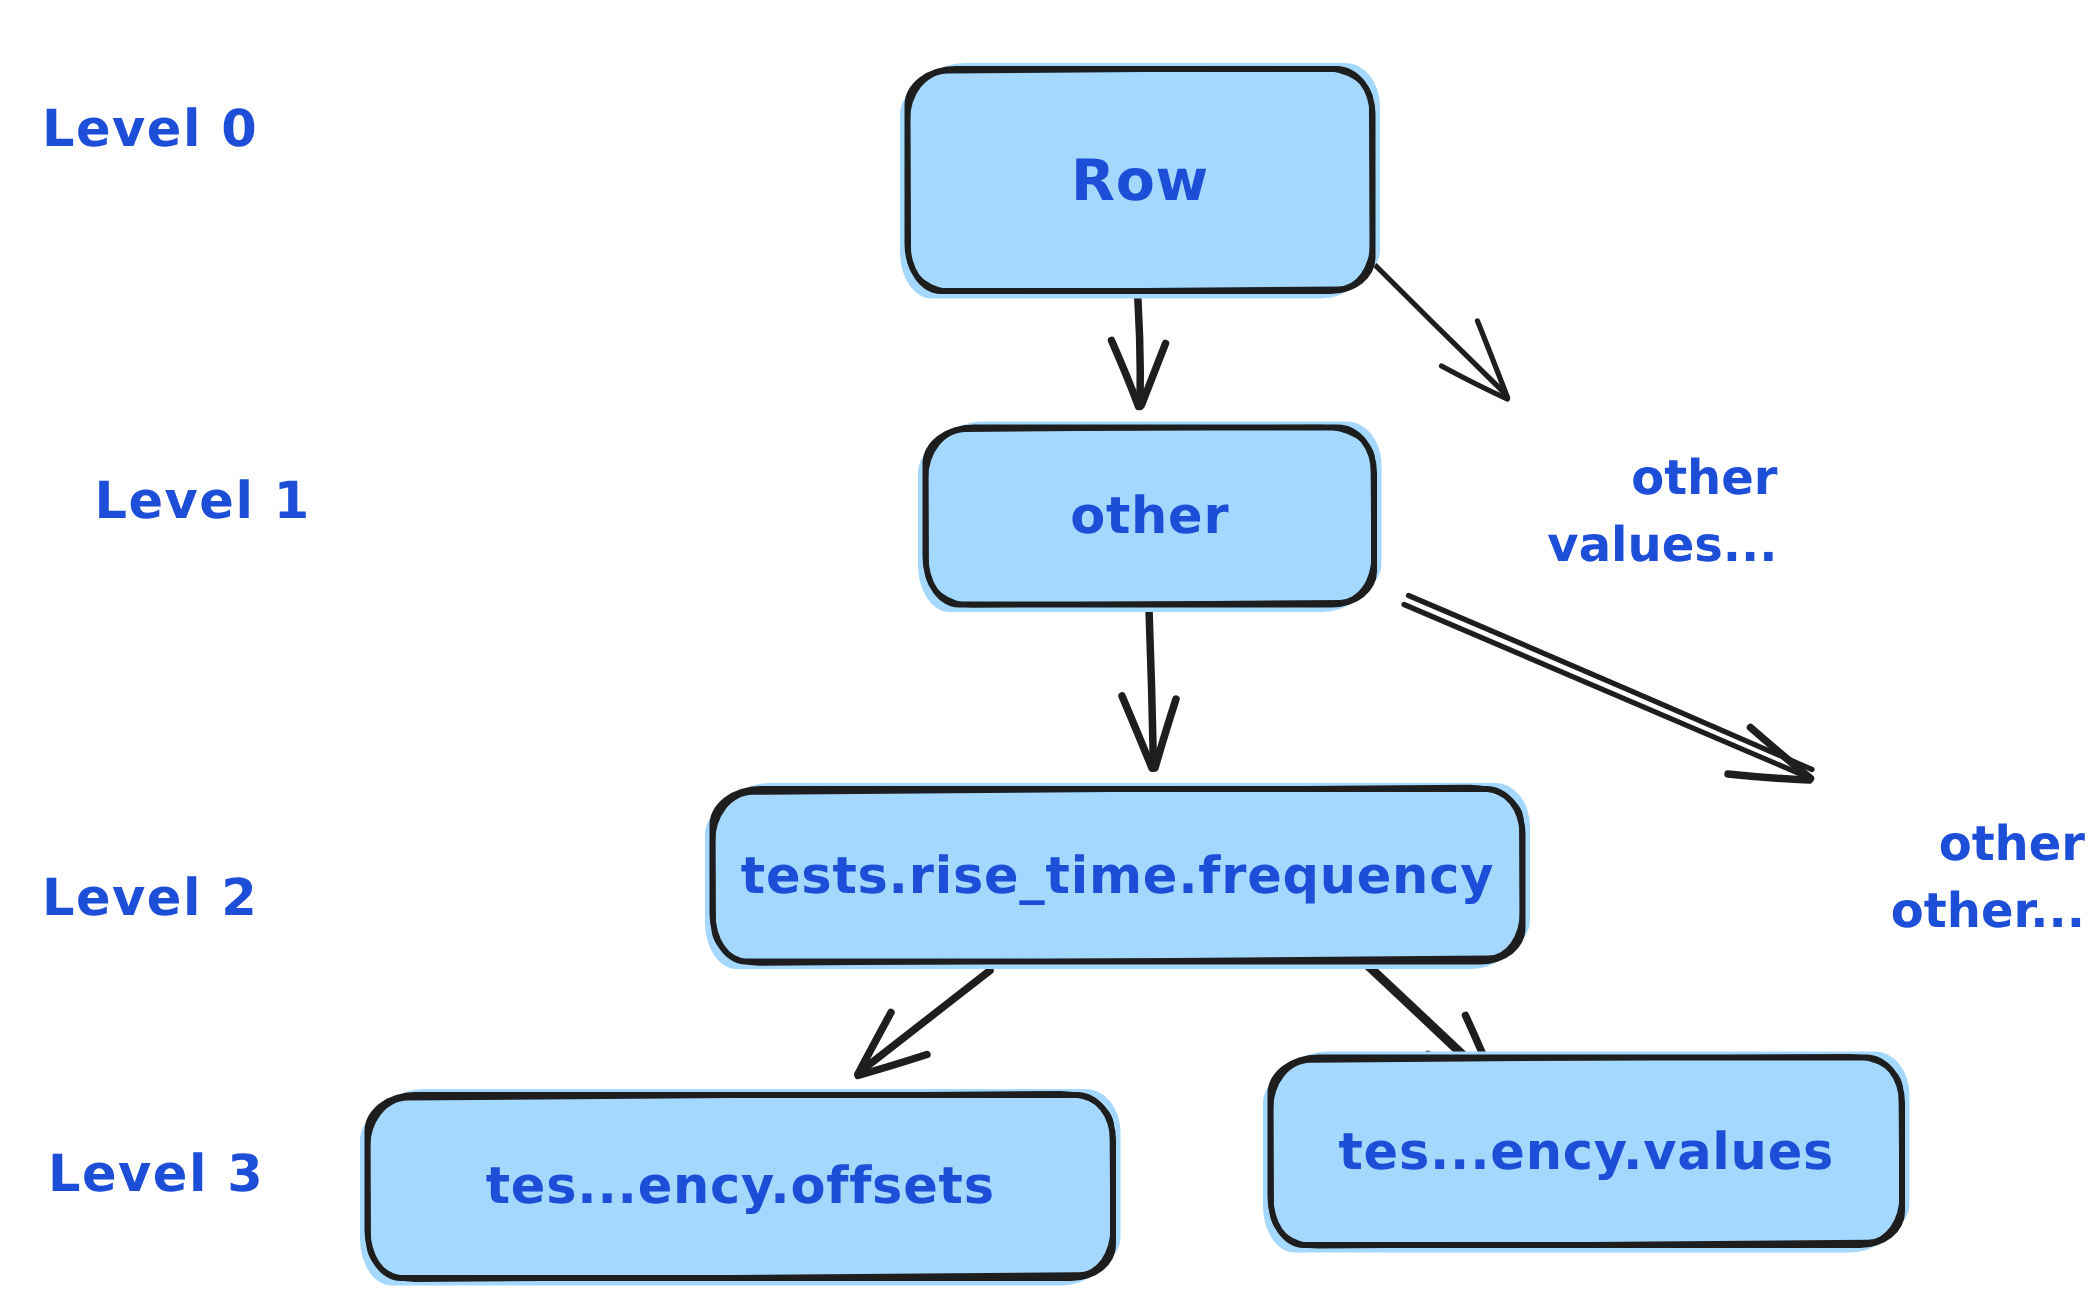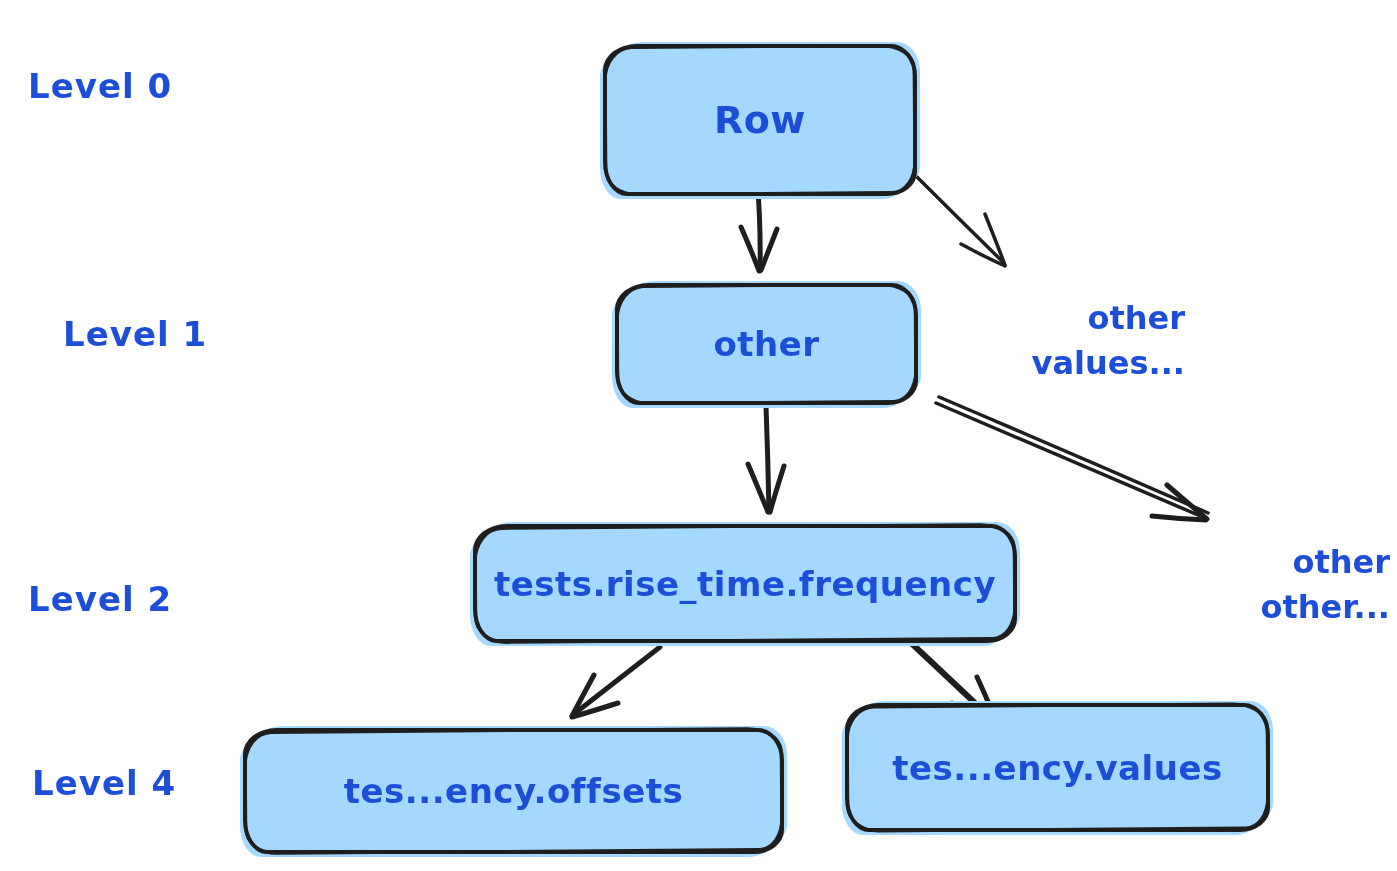--- a/index.html
+++ b/index.html
@@ -53,21 +53,21 @@
     position: absolute;
     inset: -3px;
     border: 3px solid #1e1e1e;
     border-radius: 28px 36px 24px 32px / 34px 24px 32px 26px;
     transform: rotate(-0.45deg);
     pointer-events: none;
   }
   .node-row      { left: 603px; top: 13px;  width: 314px; height: 152px; font-size: 38px; margin-top: 31px; }
   .node-tests    { left: 615px; top: 283px; width: 303px; height: 122px; }
   .node-freq     { left: 473px; top: 524px; width: 544px; height: 119px; }
-  .node-offsets  { left: 243px; top: 728px; width: 541px; height: 126px; }
+  .node-offsets  { left: 243px; top: 728px; width: 501px; height: 126px; }
   .node-values   { left: 845px; top: 703px; width: 425px; height: 129px; }
   .label-0 { left: 28px; top: 66px; }
   .label-1 { left: 36px; top: 314px; margin-left: 27px; }
   .label-2 { left: 28px; top: 558px; margin-top: 21px; }
   .label-3 { left: 32px; top: 763px; }
   .annotation {
     position: absolute;
     text-align: right;
     font-size: 32px;
     font-weight: bold;
@@ -112,21 +112,21 @@
     <g>
       <path class="thick" d="M909 641 Q955 684 996 723"></path>
       <path d="M977 677 Q989 703 998 726"></path>
       <path d="M952 703 Q976 716 997 726"></path>
     </g>
   </svg>
 
   <div class="level-label label-0">Level 0</div>
   <div class="level-label label-1">Level 1</div>
   <div class="level-label label-2">Level 2</div>
-  <div class="level-label label-3">Level 4</div>
+  <div class="level-label label-3">Level 3</div>
 
   <div class="node node-row">
     <span>Row</span>
   </div>
   <div class="node node-tests">
     <span>other</span>
   </div>
   <div class="node node-freq">
     <span>tests.rise_time.frequency</span>
   </div>

